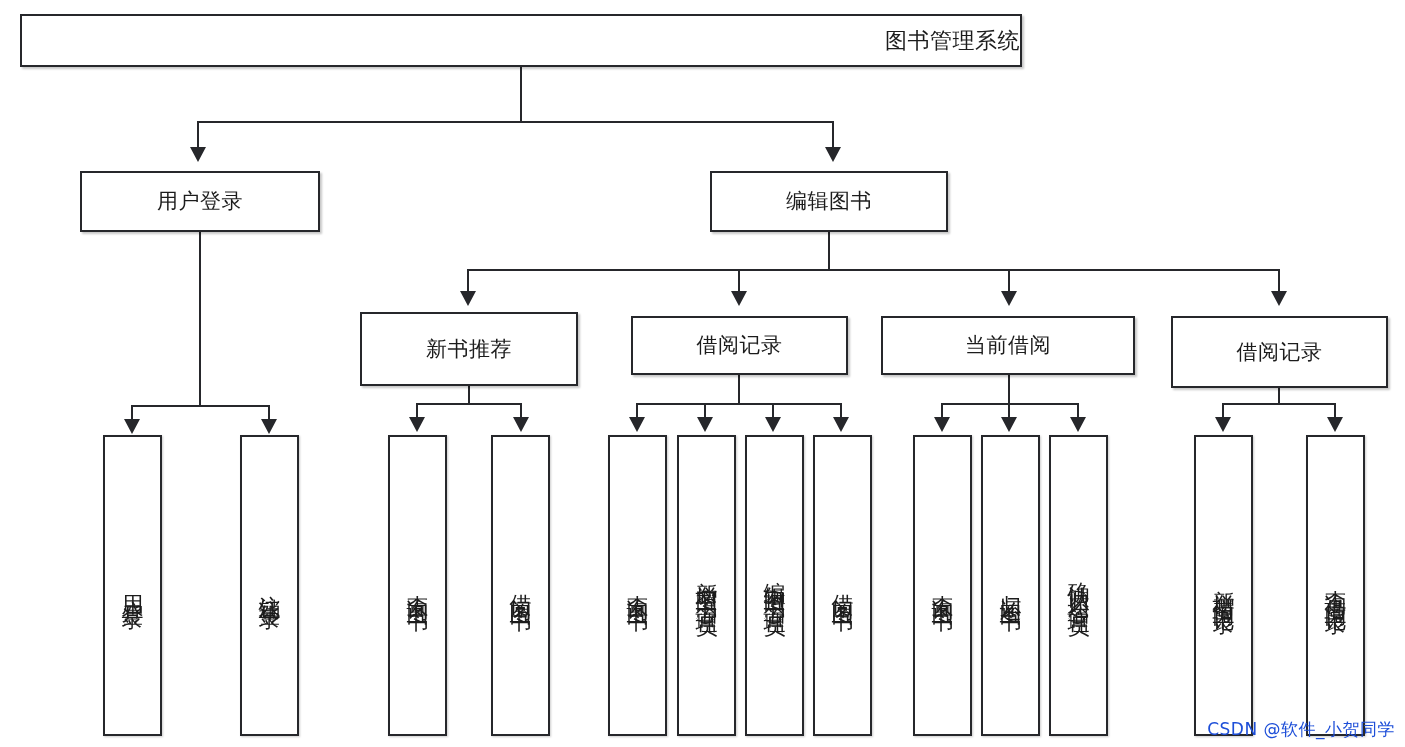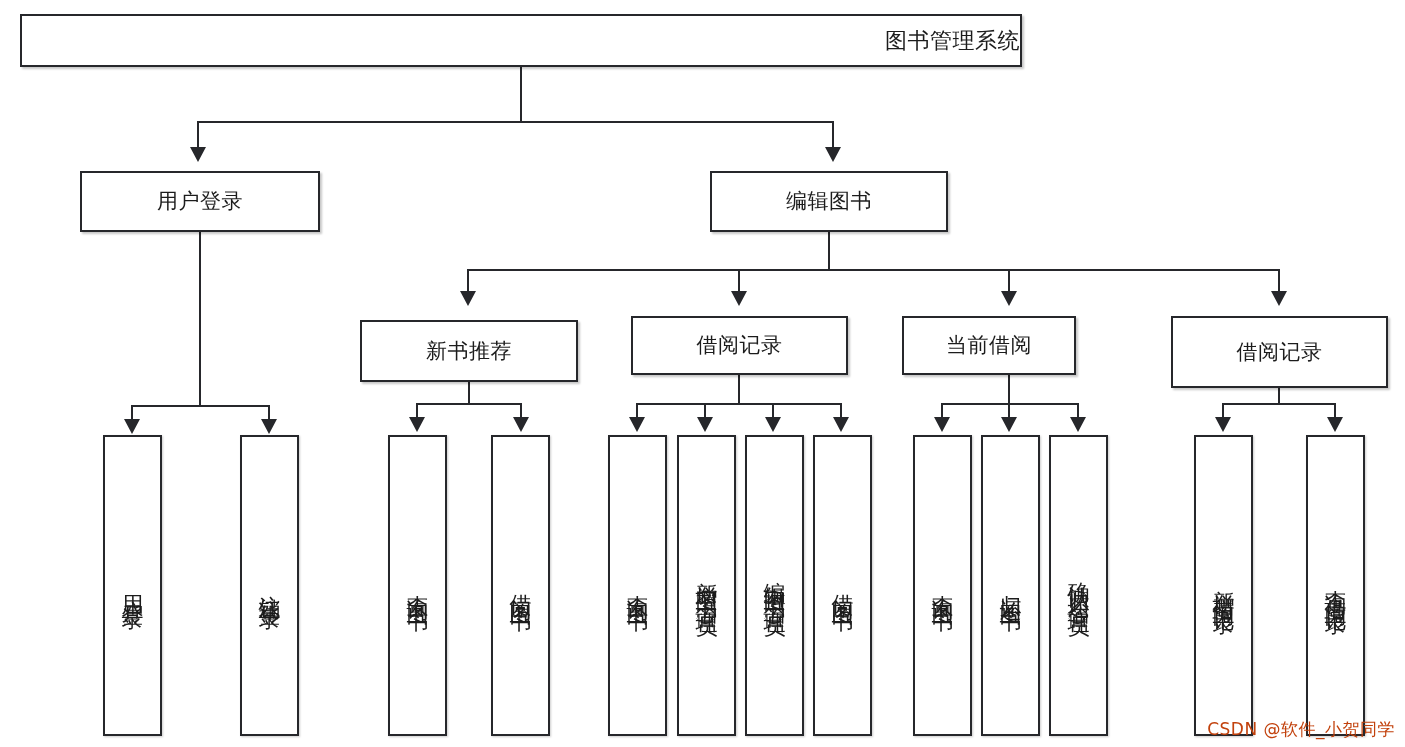--- a/index.html
+++ b/index.html
@@ -64,21 +64,21 @@
     border-left: 8px solid transparent;
     border-right: 8px solid transparent;
     border-top: 15px solid #26272b;
     z-index: 2;
   }
   .watermark {
     position: absolute;
     right: 10px;
     bottom: 6px;
     font-size: 17px;
-    color: #c2410c;
+    color: #1d4ed8;
     letter-spacing: 0.5px;
     z-index: 5;
     white-space: nowrap;
     font-family: "DejaVu Sans", "Liberation Sans", sans-serif;
   }
 </style>
 </head>
 <body>
 
 <div id="canvas">
@@ -115,27 +115,27 @@
   <div class="hline" style="left:467px; top:269px; width:813px; height:2px;"></div>
   <div class="vline" style="left:467px; top:269px; width:2px; height:24px;"></div>
   <div class="arrow" style="left:460px; top:291px;"></div>
   <div class="vline" style="left:738px; top:269px; width:2px; height:24px;"></div>
   <div class="arrow" style="left:731px; top:291px;"></div>
   <div class="vline" style="left:1008px; top:269px; width:2px; height:24px;"></div>
   <div class="arrow" style="left:1001px; top:291px;"></div>
   <div class="vline" style="left:1278px; top:269px; width:2px; height:24px;"></div>
   <div class="arrow" style="left:1271px; top:291px;"></div>
 
-  <div class="node" style="left:360px; top:320px; width:218px; height:62px;">
+  <div class="node" style="left:360px; top:312px; width:218px; height:74px;">
     <span class="label">新书推荐</span>
   </div>
   <div class="node" style="left:631px; top:316px; width:217px; height:59px;">
     <span class="label">借阅记录</span>
   </div>
-  <div class="node" style="left:902px; top:316px; width:174px; height:59px;">
+  <div class="node" style="left:881px; top:316px; width:254px; height:59px;">
     <span class="label">当前借阅</span>
   </div>
   <div class="node" style="left:1171px; top:316px; width:217px; height:72px;">
     <span class="label">借阅记录</span>
   </div>
 
   <div class="vline" style="left:468px; top:375px; width:2px; height:30px;"></div>
   <div class="hline" style="left:416px; top:403px; width:106px; height:2px;"></div>
   <div class="vline" style="left:416px; top:403px; width:2px; height:16px;"></div>
   <div class="arrow" style="left:409px; top:417px;"></div>

